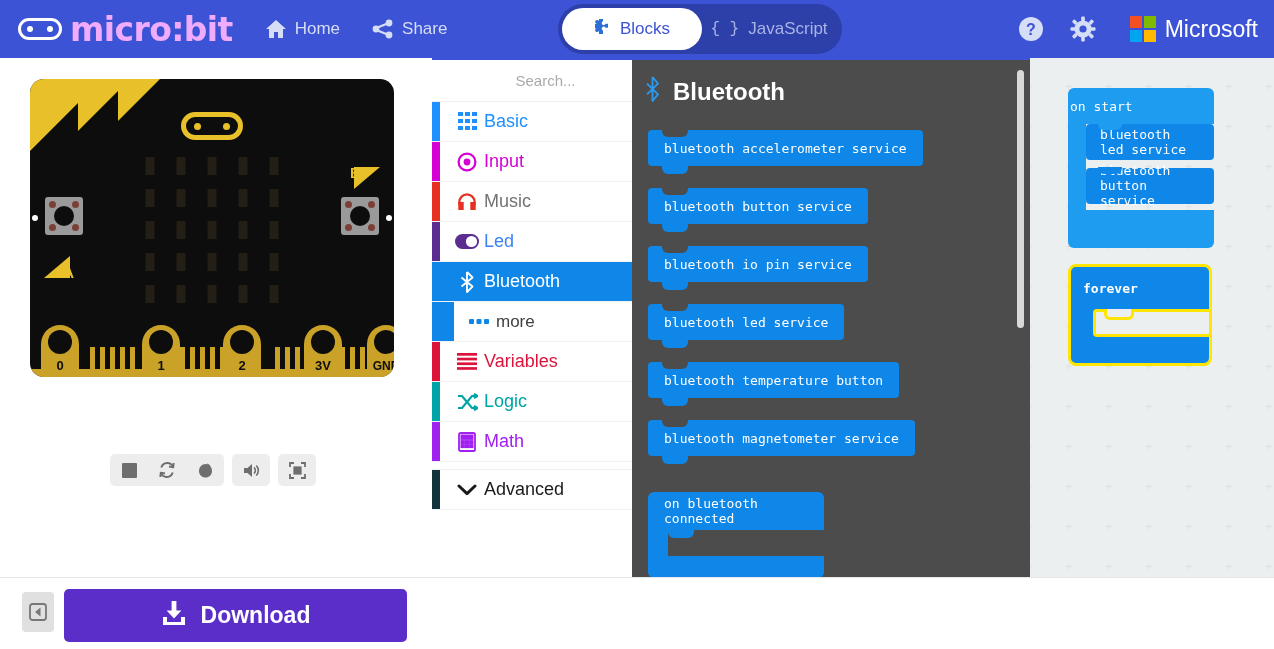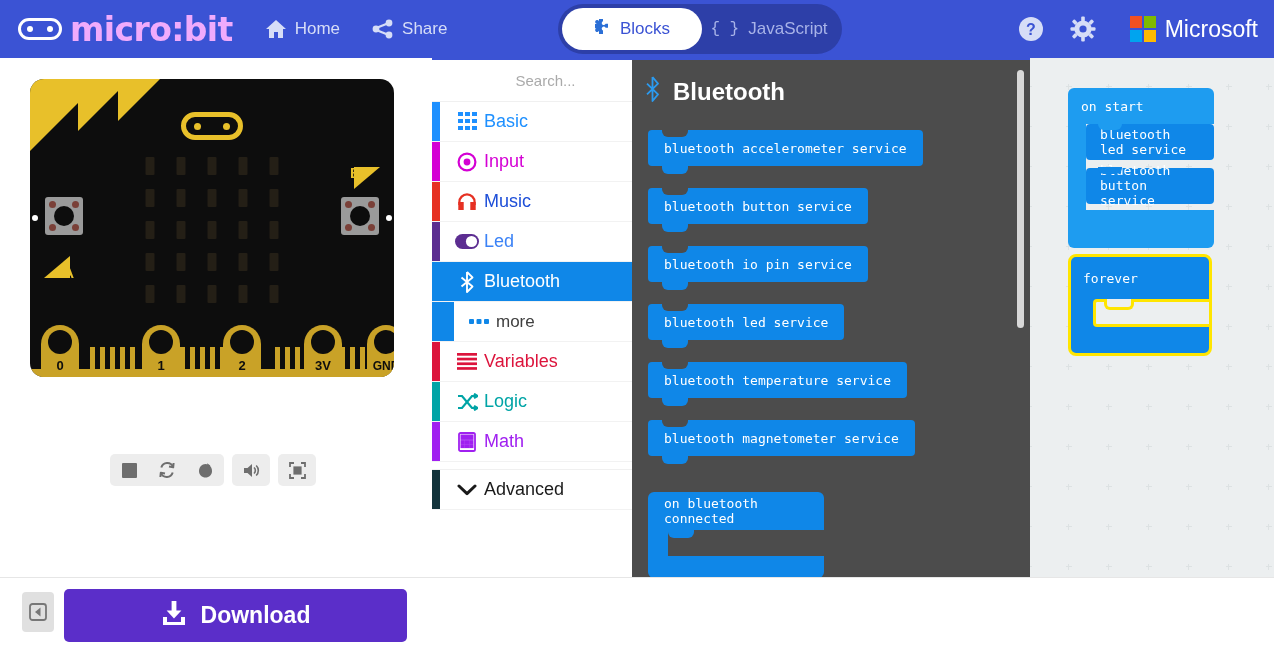--- a/index.html
+++ b/index.html
@@ -235,38 +235,38 @@
   .ws-grid-mask {
     position: absolute; inset: 0;
     background-image: radial-gradient(circle, transparent 0 3px, #ECEFF0 3.5px);
     background-size: 40px 40px; background-position: 19px 9px;
     pointer-events: none;
   }
   .ws-block { position: absolute; font-family: "DejaVu Sans Mono", monospace; }
   .onstart-wrap { left: 38px; top: 30px; }
   .hat {
     background: #1E9CF0; width: 146px; border-radius: 6px 6px 0 0;
-    height: 36px; display: flex; align-items: center; padding-left: 13px;
+    height: 36px; display: flex; align-items: center; padding-left: 2px;
     color: #fff; font-size: 13px;
   }
   .hat-arm { background: #1E9CF0; width: 18px; }
   .hat-foot { background: #1E9CF0; width: 146px; height: 38px; border-radius: 0 0 6px 6px; }
   .inner-blk {
     position: relative; background: #0F87E8; color: #fff;
     font-size: 13px; height: 36px; display: inline-flex; align-items: center;
     padding: 0 14px; border-radius: 4px;
   }
   .inner-blk::before {
     content: ""; position: absolute; left: 12px; top: -1px;
     width: 24px; height: 7px; background: #1E9CF0; border-radius: 0 0 6px 6px;
   }
   .inner-stack { position: absolute; left: 18px; top: 36px; }
   .inner-stack .inner-blk:nth-child(2)::before { background: #0F87E8; }
 
-  .forever-wrap { left: 38px; top: 196px; }
+  .forever-wrap { left: 38px; top: 206px; font-weight: bold; }
   .forever-body {
     border: 3px solid #FFE500; border-radius: 8px; background: #0F87E8;
     width: 144px; position: relative; overflow: hidden;
   }
   .fv-top {
     height: 42px; display: flex; align-items: center; padding-left: 12px;
     color: #fff; font-size: 13px;
   }
   .fv-gap {
     height: 28px; background: #ECEFF0; margin-left: 22px;
@@ -562,21 +562,21 @@
 
     <div class="cat-row">
       <span class="cat-strip" style="background:#E63022"></span>
       <span class="cat-icon">
         <svg width="20" height="20" viewBox="0 0 20 20" fill="none" stroke="#E63022" stroke-width="2.2">
           <path d="M2.4 13 V10 A7.6 7.6 0 0 1 17.6 10 V13"></path>
           <path d="M2.4 11 h3.2 v6 h-3.2 z" fill="#E63022"></path>
             <path d="M14.4 11 h3.2 v6 h-3.2 z" fill="#E63022"></path>
         </svg>
       </span>
-      <span class="cat-label" style="color:#1d4ed8">Music</span>
+      <span class="cat-label" style="color:#737373">Music</span>
     </div>
 
     <div class="cat-row">
       <span class="cat-strip" style="background:#5C2D91"></span>
       <span class="cat-icon">
         <svg width="24" height="15" viewBox="0 0 24 15">
             <rect width="24" height="15" rx="7.5" fill="#5C2D91"></rect>
             <circle cx="16.5" cy="7.5" r="5.6" fill="#fff"></circle>
           </svg>
       </span>
@@ -681,21 +681,21 @@
       <div class="blk">
         <span>bluetooth button service</span>
       </div><br>
       <div class="blk">
         <span>bluetooth io pin service</span>
       </div><br>
       <div class="blk">
         <span>bluetooth led service</span>
       </div><br>
       <div class="blk">
-        <span>bluetooth temperature service</span>
+        <span>bluetooth temperature button</span>
       </div><br>
       <div class="blk">
         <span>bluetooth magnetometer service</span>
       </div>
 
       <div class="blk-event" style="margin-top:14px">
         <div class="ev-top">
             <span>on bluetooth connected</span>
           </div>
         <div class="ev-mid"></div>

